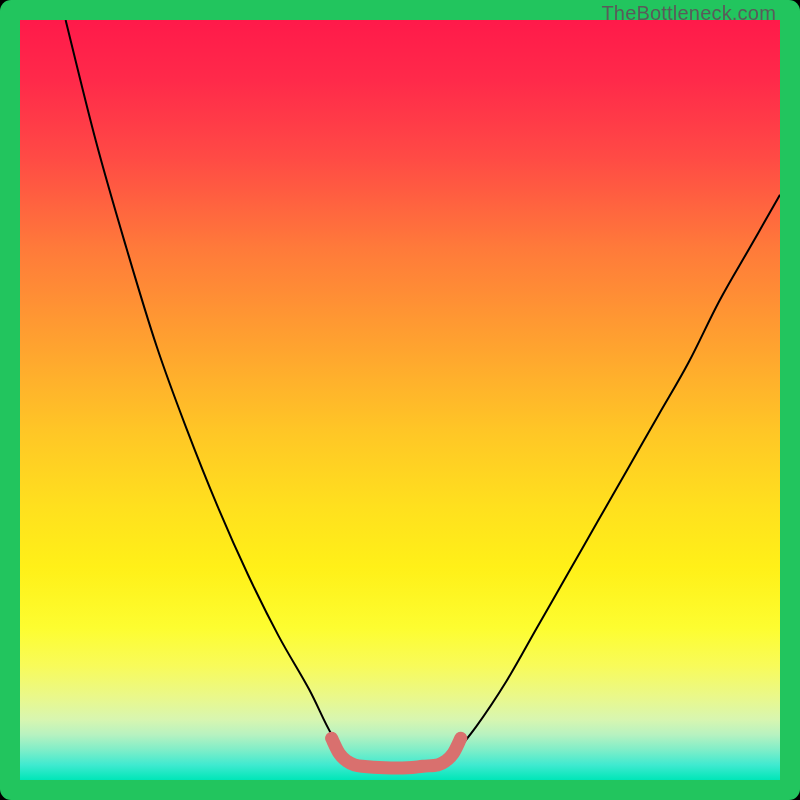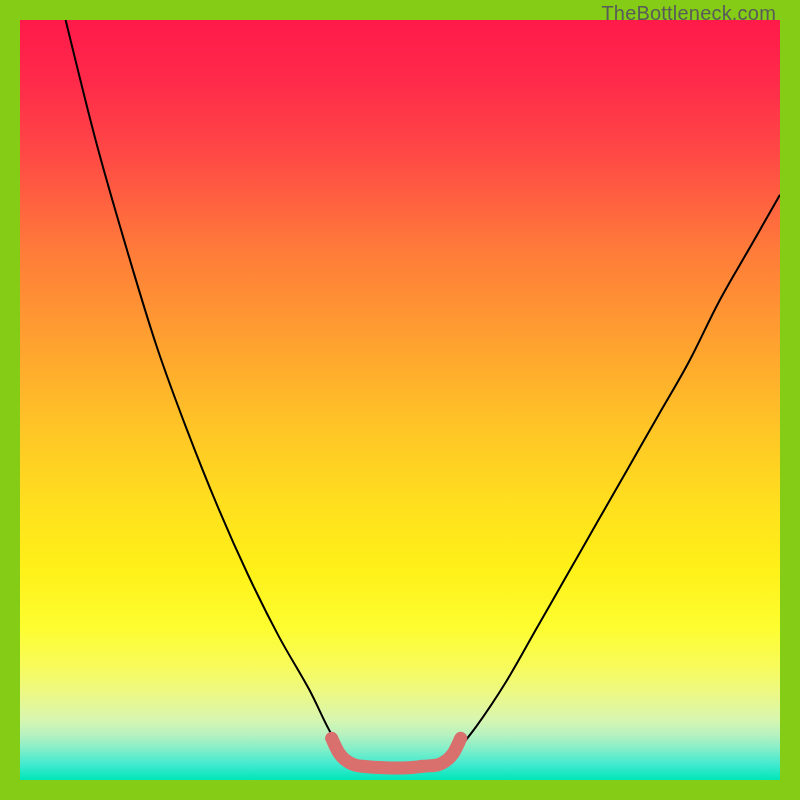--- a/index.html
+++ b/index.html
@@ -8,21 +8,22 @@
     width: 800px;
     height: 800px;
     overflow: hidden;
     background: #000;
     font-family: Arial, Helvetica, sans-serif;
   }
   .chart-container {
     position: relative;
     width: 800px;
     height: 800px;
-    background: #84cc16;
+    background: #22c55e;
+    border-radius: 11px;
   }
   .plot-area {
     position: absolute;
     left: 20px;
     top: 20px;
     width: 760px;
     height: 760px;
     background: linear-gradient(to bottom,
       #ff1a4a 0%,
       #ff2a4a 8%,

